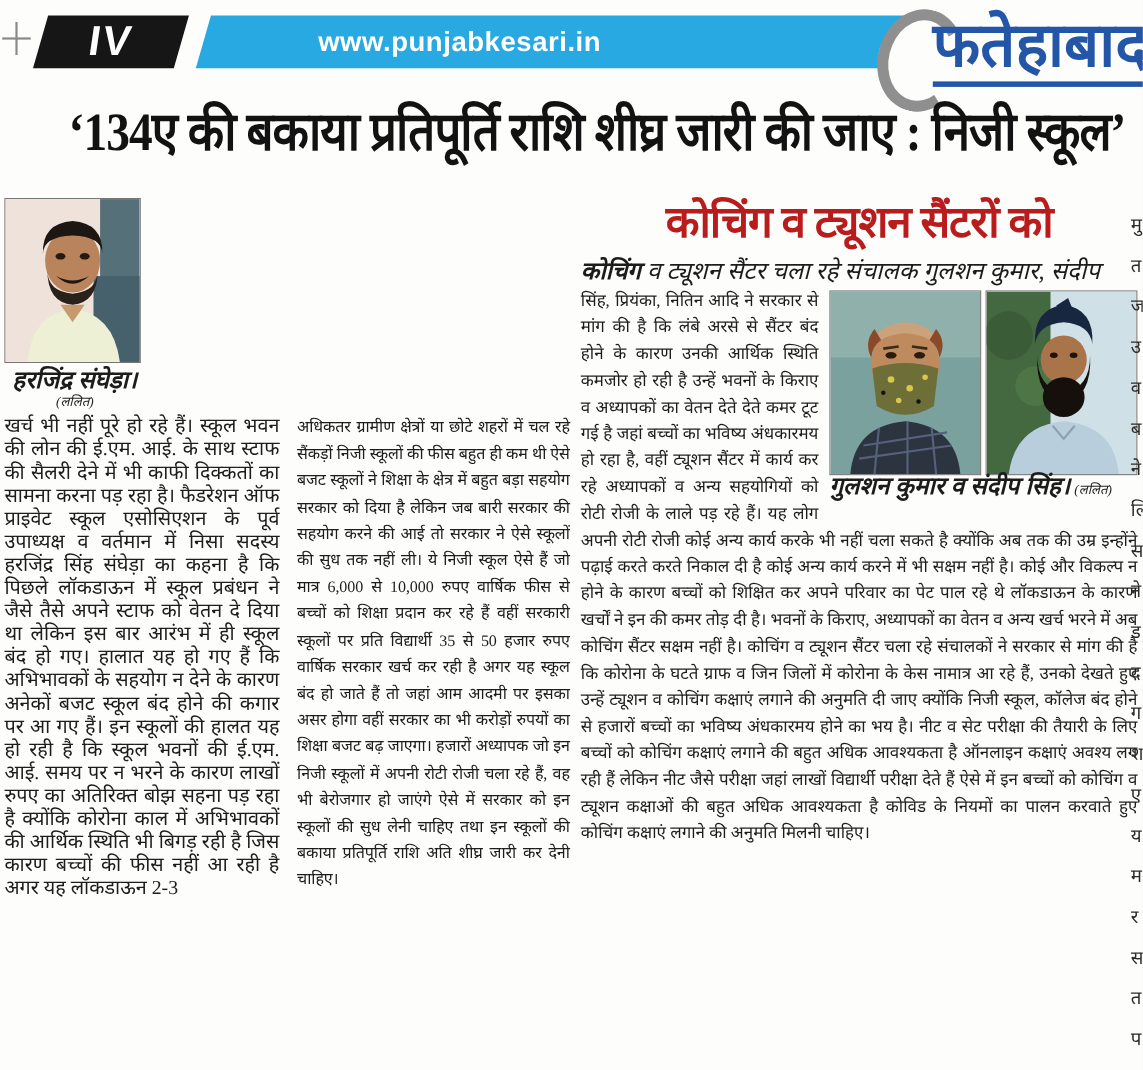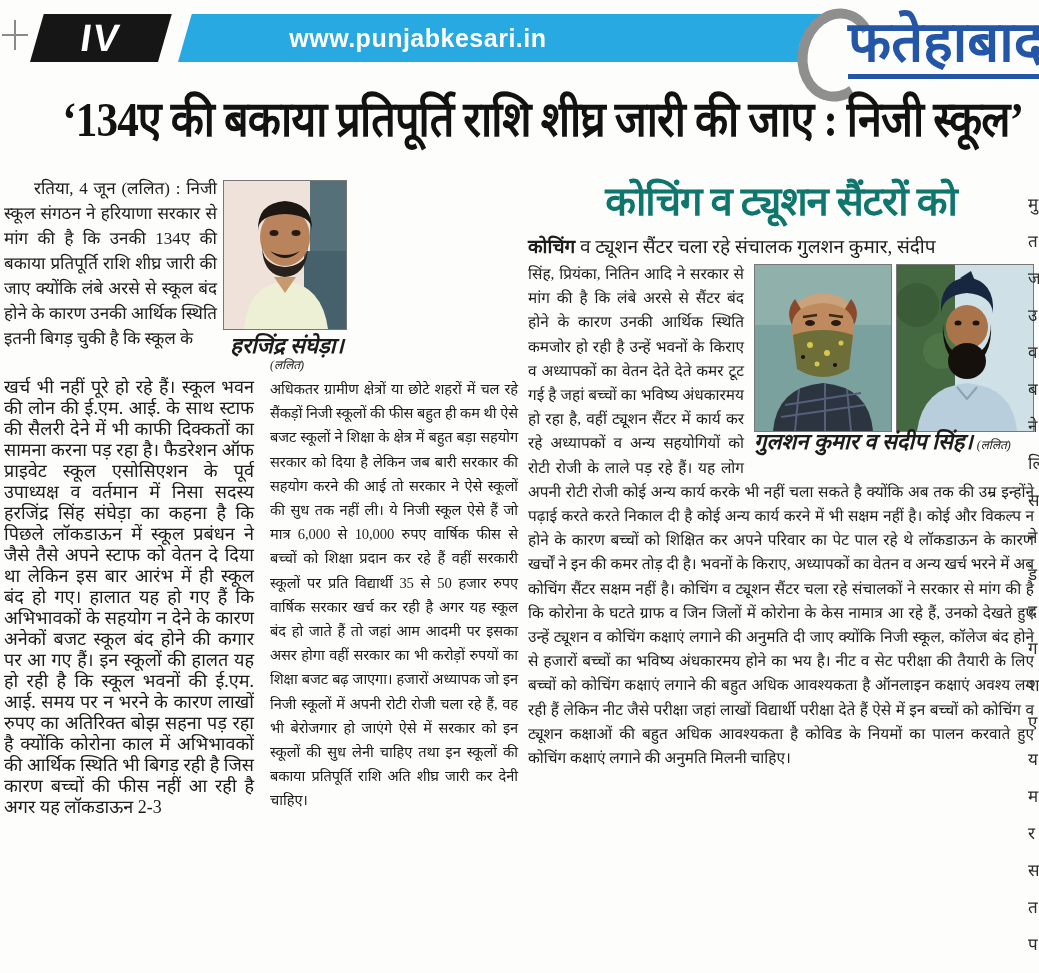--- a/index.html
+++ b/index.html
@@ -59,22 +59,22 @@
   .la-figure{width:128px;flex:0 0 auto;text-align:center;}
   .la-figure .ph{width:122px;height:148px;border:1px solid #777;display:block;}
   .cap{font-size:22px;font-weight:bold;font-style:italic;line-height:20px;margin-top:6px;}
   .credit{font-size:12px;font-style:italic;}
   .col-b1{width:169px;font-size:17px;line-height:25.5px;}
   .la-bottom{display:flex;gap:16px;margin-top:4px;}
   .col-a2{width:250px;font-size:18px;line-height:21px;}
   .col-b2{width:248px;font-size:14.6px;line-height:24.2px;letter-spacing:-.1px;}
   
   .right-article{position:absolute;left:528px;top:176px;width:506px;}
-  .ra-headline{text-align:center;font-weight:800;font-size:40px;line-height:52px;color:#0f766e;letter-spacing:-1px;}
-  .ra-lead{font-size:19px;line-height:26px;margin-top:8px;text-align:justify;}
+  .ra-headline{text-align:center;font-weight:800;font-size:40px;line-height:52px;color:#b91c1c;letter-spacing:-1px;}
+  .ra-lead{font-size:22px;line-height:26px;margin-top:8px;text-align:justify;font-style:italic;}
   .ra-lead b{font-weight:bold;}
   .ra-body{margin-top:2px;font-size:15.4px;line-height:24.2px;}
   .ra-figure{float:right;width:280px;margin:2px 0 4px 10px;text-align:left;}
   .ra-photos{display:flex;gap:4px;}
   .ra-photos .ph{border:1px solid #777;display:block;}
   
   .edge-strip{position:absolute;left:1028px;top:192px;width:11px;height:778px;overflow:hidden;}
   .edge-strip .frag{position:absolute;left:0;width:24px;font-size:17px;color:#2b2b2b;}
 </style>
 </head>
@@ -89,21 +89,20 @@
   <div class="blue-bar">
     <div class="site">www.punjabkesari.in</div>
   </div>
   <div class="logo-arc"></div>
   <div class="edition-name">फतेहाबाद</div>
 
   <div class="main-headline">‘134ए की बकाया प्रतिपूर्ति राशि शीघ्र जारी की जाए : निजी स्कूल’</div>
 
   <div class="left-article">
     <div class="la-top">
-      <div class="col-a1 btxt indent">रतिया, 4 जून (ललित) : निजी स्कूल संगठन ने हरियाणा सरकार से मांग की है कि उनकी 134ए की बकाया प्रतिपूर्ति राशि शीघ्र जारी की जाए क्योंकि लंबे अरसे से स्कूल बंद होने के कारण उनकी आर्थिक स्थिति इतनी बिगड़ चुकी है कि स्कूल के</div>
       <figure class="la-figure" style="margin:4px 0 0 0;">
         <svg class="ph" viewBox="0 0 122 148">
           <rect x="0" y="0" width="122" height="148" fill="#efe2da"></rect>
           <rect x="86" y="0" width="36" height="148" fill="#56707a"></rect>
           <rect x="80" y="70" width="42" height="78" fill="#46606c"></rect>
           <path d="M20 148 Q24 104 61 100 Q98 104 104 148 Z" fill="#eef0d6"></path>
           <path d="M50 96 L61 112 L72 96 Z" fill="#c79a6e"></path>
           <ellipse cx="61" cy="56" rx="25" ry="29" fill="#b9845c"></ellipse>
           <path d="M34 50 Q33 22 61 20 Q89 22 88 50 Q88 34 61 33 Q34 34 34 50 Z" fill="#1d1713"></path>
           <path d="M38 64 Q38 94 61 96 Q84 94 84 64 Q84 84 61 86 Q38 84 38 64 Z" fill="#2a211a"></path>

